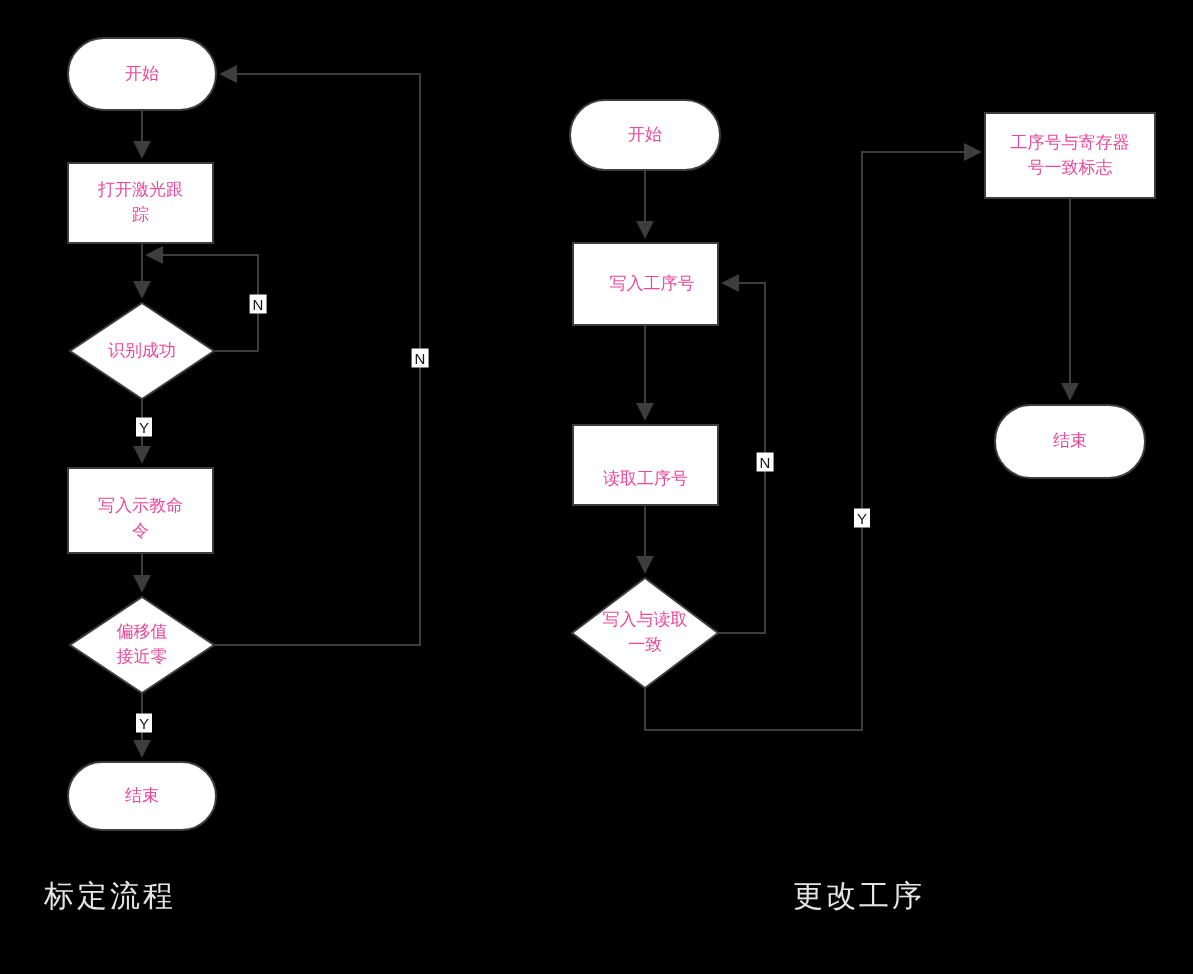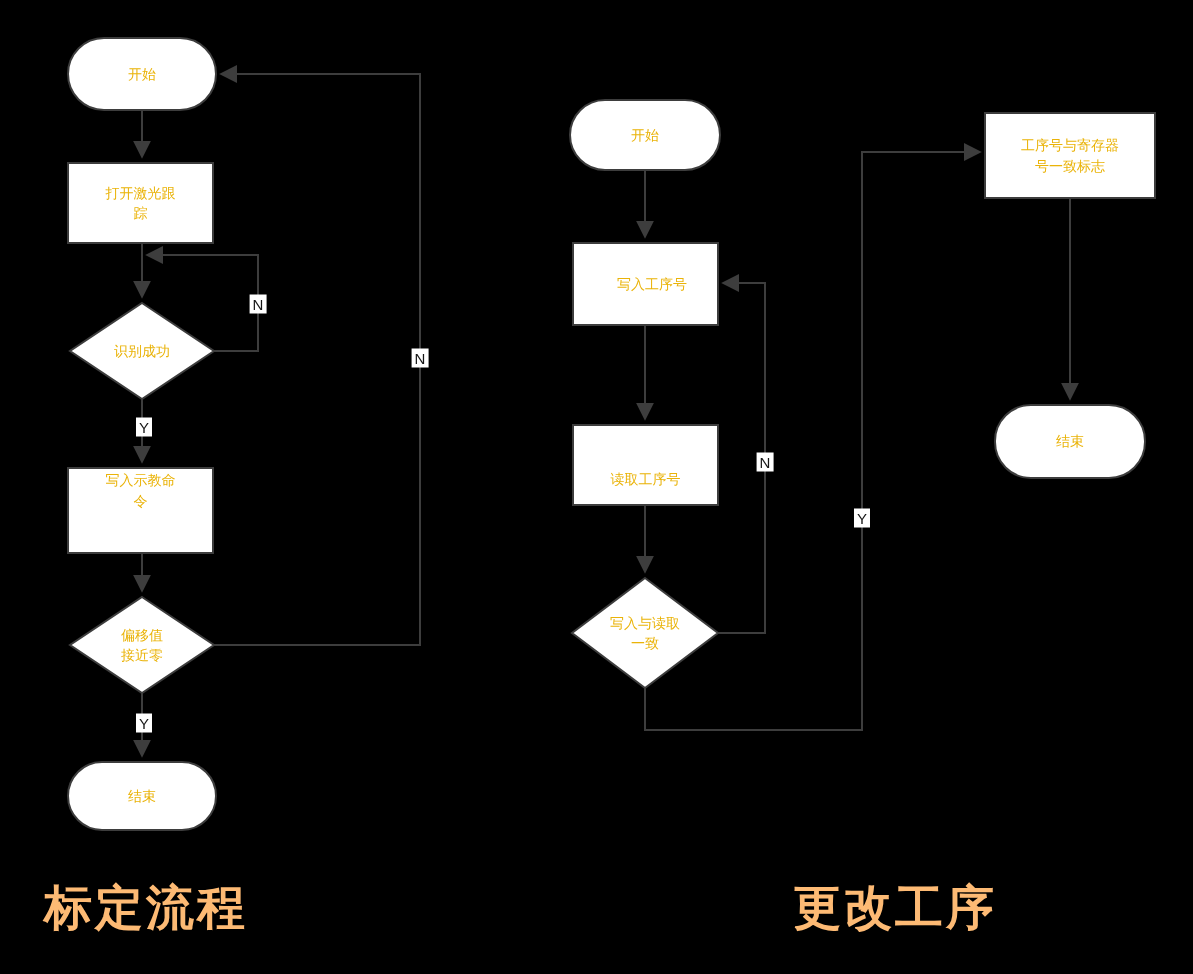--- a/index.html
+++ b/index.html
@@ -25,42 +25,42 @@
     stroke: #3d3d3d;
     stroke-width: 2;
   }
 
   .node-label {
     position: absolute;
     display: flex;
     align-items: center;
     justify-content: center;
     text-align: center;
-    color: #eab308;
-    font-size: 14px;
+    color: #ec4899;
+    font-size: 17px;
     line-height: 1.45;
     white-space: pre-line;
     pointer-events: none;
   }
 
   .edge-chip {
     position: absolute;
     transform: translate(-50%, -50%);
     background: #ffffff;
     color: #161616;
     font-size: 15px;
     line-height: 19px;
     padding: 0 3px;
   }
 
   .flow-title {
     position: absolute;
-    color: #fdba74;
-    font-size: 48px;
-    font-weight: bold;
+    color: #e5e5e5;
+    font-size: 30px;
+    font-weight: normal;
     letter-spacing: 3px;
     white-space: nowrap;
   }
 </style>
 </head>
 <body>
 
 <div class="canvas">
 
   <svg width="1193" height="974" viewBox="0 0 1193 974" xmlns="http://www.w3.org/2000/svg">
@@ -97,21 +97,21 @@
     <rect class="node-shape" x="573" y="425" width="145" height="80"></rect>
     <polygon class="node-shape" points="645,578 718,633 645,688 572,633"></polygon>
     <rect class="node-shape" x="985" y="113" width="170" height="85"></rect>
     <rect class="node-shape" x="995" y="405" width="150" height="73" rx="36" ry="36"></rect>
   </svg>
 
   <div class="node-label" style="left:68px; top:38px; width:148px; height:72px;">开始</div>
   <div class="node-label" style="left:68px; top:163px; width:145px; height:80px;border-radius:15px;">打开激光跟
 踪</div>
   <div class="node-label" style="left:70px; top:303px; width:144px; height:96px;">识别成功</div>
-  <div class="node-label" style="left:68px; top:448px; width:145px; height:85px;">写入示教命
+  <div class="node-label" style="left:68px; top:476px; width:145px; height:85px;">写入示教命
 令</div>
   <div class="node-label" style="left:70px; top:597px; width:144px; height:96px;">偏移值
 接近零</div>
   <div class="node-label" style="left:68px; top:762px; width:148px; height:68px;">结束</div>
 
   <div class="node-label" style="left:570px; top:100px; width:150px; height:70px;">开始</div>
   <div class="node-label" style="left:573px; top:243px; width:158px; height:82px;">写入工序号</div>
   <div class="node-label" style="left:573px; top:439px; width:145px; height:80px;">读取工序号</div>
   <div class="node-label" style="left:572px; top:578px; width:146px; height:110px;">写入与读取
 一致</div>

